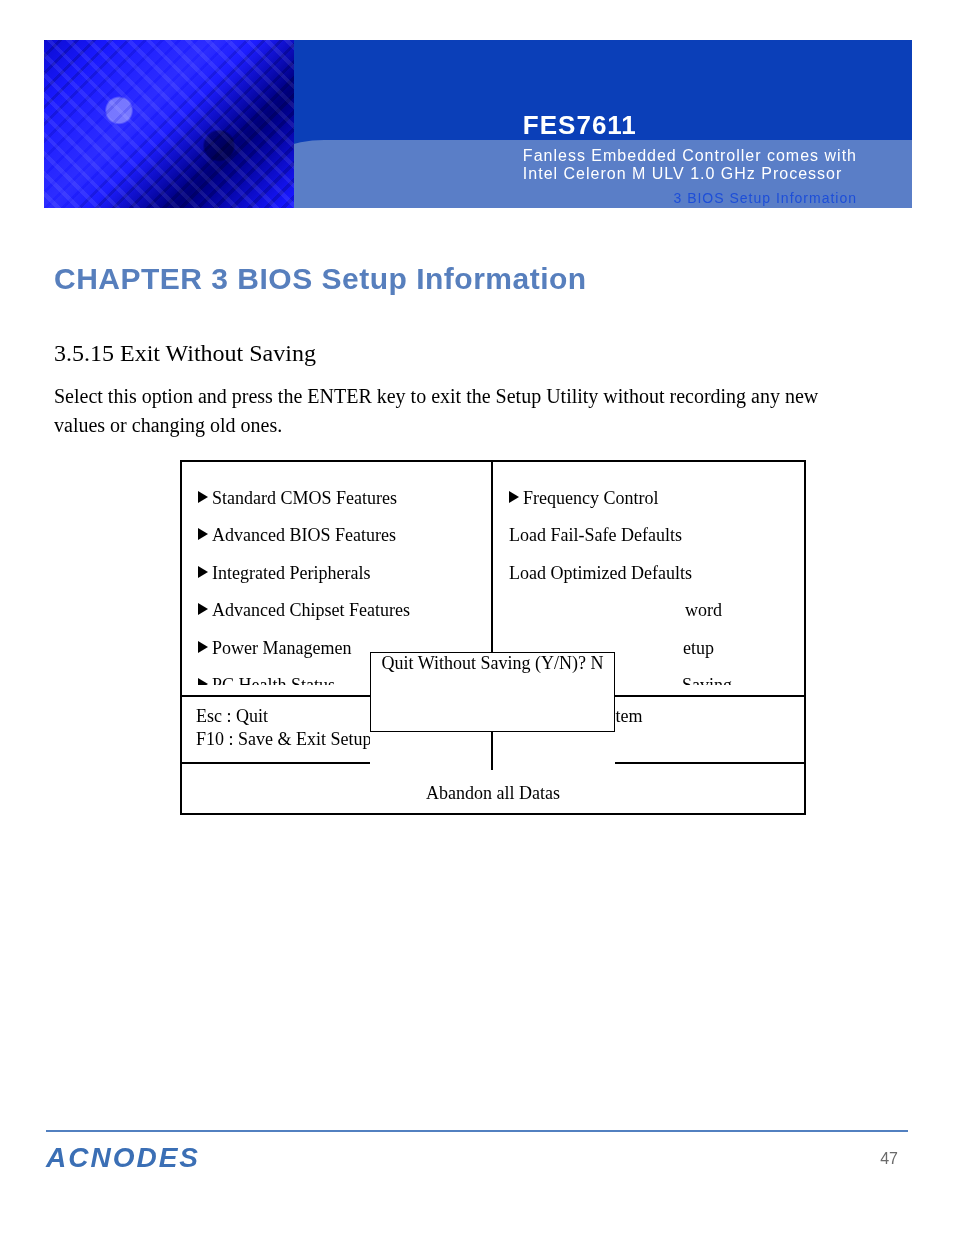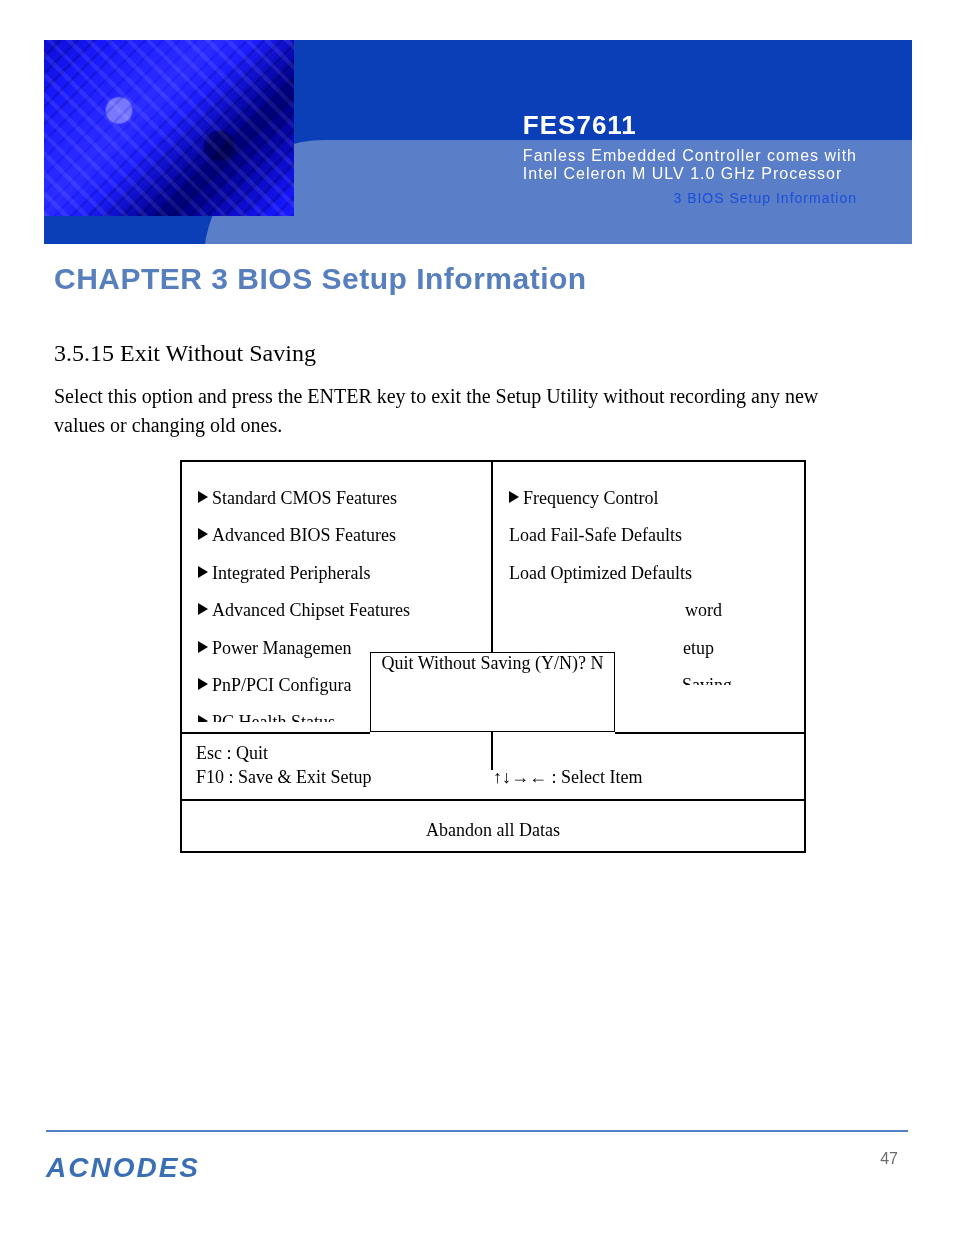--- a/index.html
+++ b/index.html
@@ -9,21 +9,21 @@
     background: #ffffff;
     font-family: "Times New Roman", Times, serif;
     position: relative;
     color: #000;
   }
   .banner {
     position: absolute;
     left: 44px;
     top: 40px;
     width: 868px;
-    height: 204px;
+    height: 168px;
     overflow: hidden;
   }
   .banner-bg {
     position: absolute;
     inset: 0;
     background: #0b3fb8;
   }
   .banner-curve {
     position: absolute;
     left: 160px;
@@ -136,21 +136,20 @@
     border-left: 10px solid #000;
     margin-right: 4px;
     vertical-align: 1px;
   }
   .bios-divider {
     border-top: 2px solid #000;
   }
   .bios-help {
     display: flex;
     padding: 8px 14px 10px 14px;
-    align-items: flex-end;
   }
   .bios-help .left-help { width: 50%; }
   .bios-help .right-help { width: 50%; }
   .bios-footer {
     border-top: 2px solid #000;
     text-align: center;
     padding: 18px 0 8px 0;
   }
 
   
@@ -198,21 +197,20 @@
   .brand-logo {
     position: absolute;
     left: 46px;
     top: 1142px;
     font-family: Arial, Helvetica, sans-serif;
     font-weight: 800;
     font-size: 28px;
     letter-spacing: 2px;
     color: #3b6fb5;
     font-style: italic;
-    margin-top: 10px;
   }
   .page-num {
     position: absolute;
     right: 56px;
     top: 1150px;
     font-family: Arial, sans-serif;
     font-size: 16px;
     color: #6a6a6a;
   }
 </style>
@@ -234,21 +232,20 @@
 <div class="body-text">Select this option and press the ENTER key to exit the Setup Utility without recording any new values or changing old ones.</div>
 
 <div class="bios">
   <div class="bios-top">
     <div class="bios-col left">
       <div class="bios-item"><span class="tri"></span><span>Standard CMOS Features</span></div>
       <div class="bios-item"><span class="tri"></span><span>Advanced BIOS Features</span></div>
       <div class="bios-item"><span class="tri"></span><span>Integrated Peripherals</span></div>
       <div class="bios-item"><span class="tri"></span><span>Advanced Chipset Features</span></div>
       <div class="bios-item"><span class="tri"></span><span>Power Managemen</span></div>
-      <div class="bios-item"><span class="tri"></span><span>PnP/PCI Configura</span></div>
       <div class="bios-item" style="height:18px;overflow:hidden"><span class="tri"></span><span>PC Health Status</span></div>
     </div>
     <div class="bios-col">
       <div class="bios-item"><span class="tri"></span><span>Frequency Control</span></div>
       <div class="bios-item"><span>Load Fail-Safe Defaults</span></div>
       <div class="bios-item"><span>Load Optimized Defaults</span></div>
       <div class="bios-item" style="text-align:right;padding-right:70px"><span>word</span></div>
       <div class="bios-item" style="text-align:right;padding-right:78px"><span>etup</span></div>
       <div class="bios-item" style="text-align:right;padding-right:60px;height:18px;overflow:hidden"><span>Saving</span></div>
     </div>

